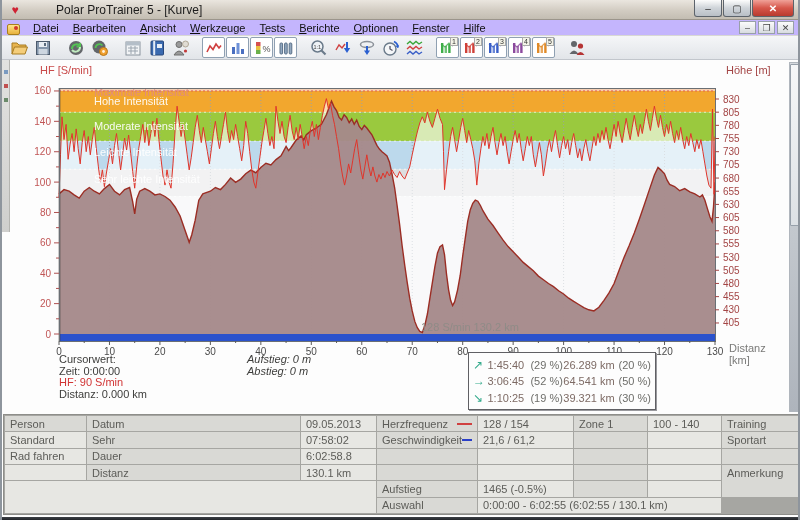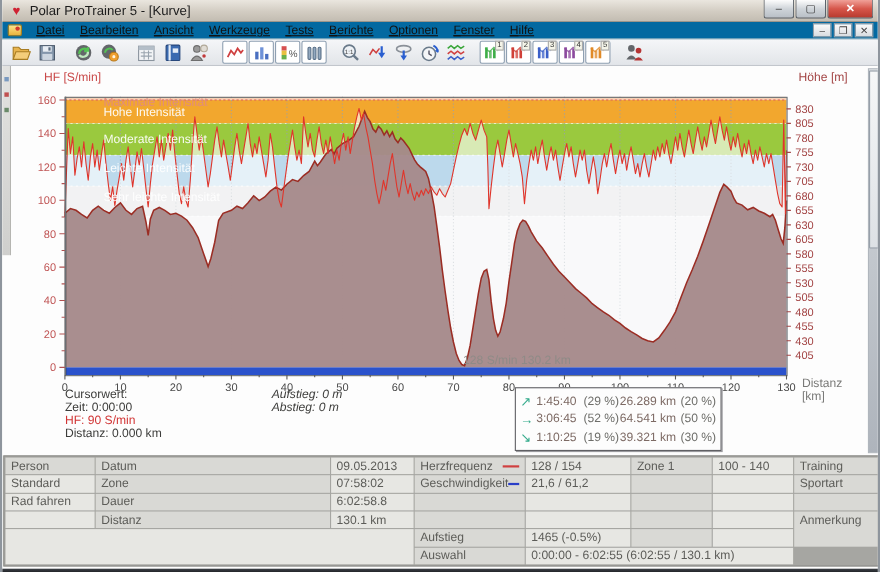--- a/index.html
+++ b/index.html
@@ -4,29 +4,29 @@
 <style>
   * { margin:0; padding:0; box-sizing:border-box; }
   html,body { width:800px; height:520px; font-family:"Liberation Sans", sans-serif; }
   .window { position:relative; width:800px; height:520px; background:#fff;
             border-left:2px solid #8e959d; border-right:2px solid #8e959d; overflow:hidden; }
   
   .titlebar { position:absolute; left:0; top:0; right:0; height:20px;
               background:linear-gradient(#eae6df,#d2ccc2 55%,#c3bdb2);
               border-bottom:1px solid #9b958b; display:flex; align-items:center; }
   .app-icon { width:14px; height:14px; margin:0 5px 0 6px; color:#cf2233; font-size:12px; line-height:14px; text-align:center; }
-  .title-text { font-size:12px; color:#1c1c1c; }
+  .title-text { font-size:12px; color:#1c1c1c;margin-left:29px; }
   .win-buttons { position:absolute; right:4px; top:0; display:flex; }
   .wbtn { width:28px; height:17px; border:1px solid #5c636b; border-top:none; border-radius:0 0 3px 3px;
           background:linear-gradient(#fdfdfd,#cfd4d9 50%,#b9bfc6); color:#333; font-size:10px;
           display:flex; align-items:center; justify-content:center; margin-left:1px; }
   .wbtn.close { width:42px; background:linear-gradient(#f0a198,#d6564a 50%,#b83a2e); color:#fff; font-weight:bold; }
   
-  .menubar { position:absolute; left:0; top:20px; right:0; height:16px; background:#0369a1;
-             border-bottom:1px solid #d8d8d4; display:flex; align-items:center; font-size:11px; color:#111;text-decoration:underline; }
+  .menubar { position:absolute; left:0; top:20px; right:0; height:16px; background:#c4b5fd;
+             border-bottom:1px solid #d8d8d4; display:flex; align-items:flex-end; font-size:11px; color:#111; }
   .child-icon { width:13px; height:11px; margin:0 6px 0 5px; background:linear-gradient(#ffe48a,#e8b23c);
                 border:1px solid #a87f1e; border-radius:2px; position:relative; }
   .child-icon::after { content:""; position:absolute; right:1px; top:1px; width:4px; height:4px; background:#d2392e; border-radius:50%; }
   .menu-item { padding:1px 7px; cursor:default; }
   .menu-item u { text-decoration:underline; }
   .mdi-buttons { position:absolute; right:4px; top:1px; display:flex; }
   .mbtn { width:17px; height:13px; border:1px solid #98a0a8; background:linear-gradient(#fbfbfb,#d8dce0);
           font-size:9px; color:#444; display:flex; align-items:center; justify-content:center; margin-left:2px; }
   
   .toolbar { position:absolute; left:0; top:36px; right:0; height:24px;
@@ -498,21 +498,21 @@
     <div class="cell tl">
         <span>Herzfrequenz</span>
         <span class="dash"></span>
       </div>
     <div class="cell tv">128 / 154</div>
     <div class="cell tl">Zone 1</div>
     <div class="cell tv">100 - 140</div>
 
     <div class="cell tl">Training</div>
     <div class="cell tv">Standard</div>
-    <div class="cell tl">Zone</div>
+    <div class="cell tl">Sehr</div>
     <div class="cell tv">07:58:02</div>
     <div class="cell tl">
         <span>Geschwindigkeit</span>
         <span class="dash blue"></span>
       </div>
     <div class="cell tv">21,6 / 61,2</div>
     <div class="cell tl"></div>
     <div class="cell tv"></div>
 
     <div class="cell tl">Sportart</div>

